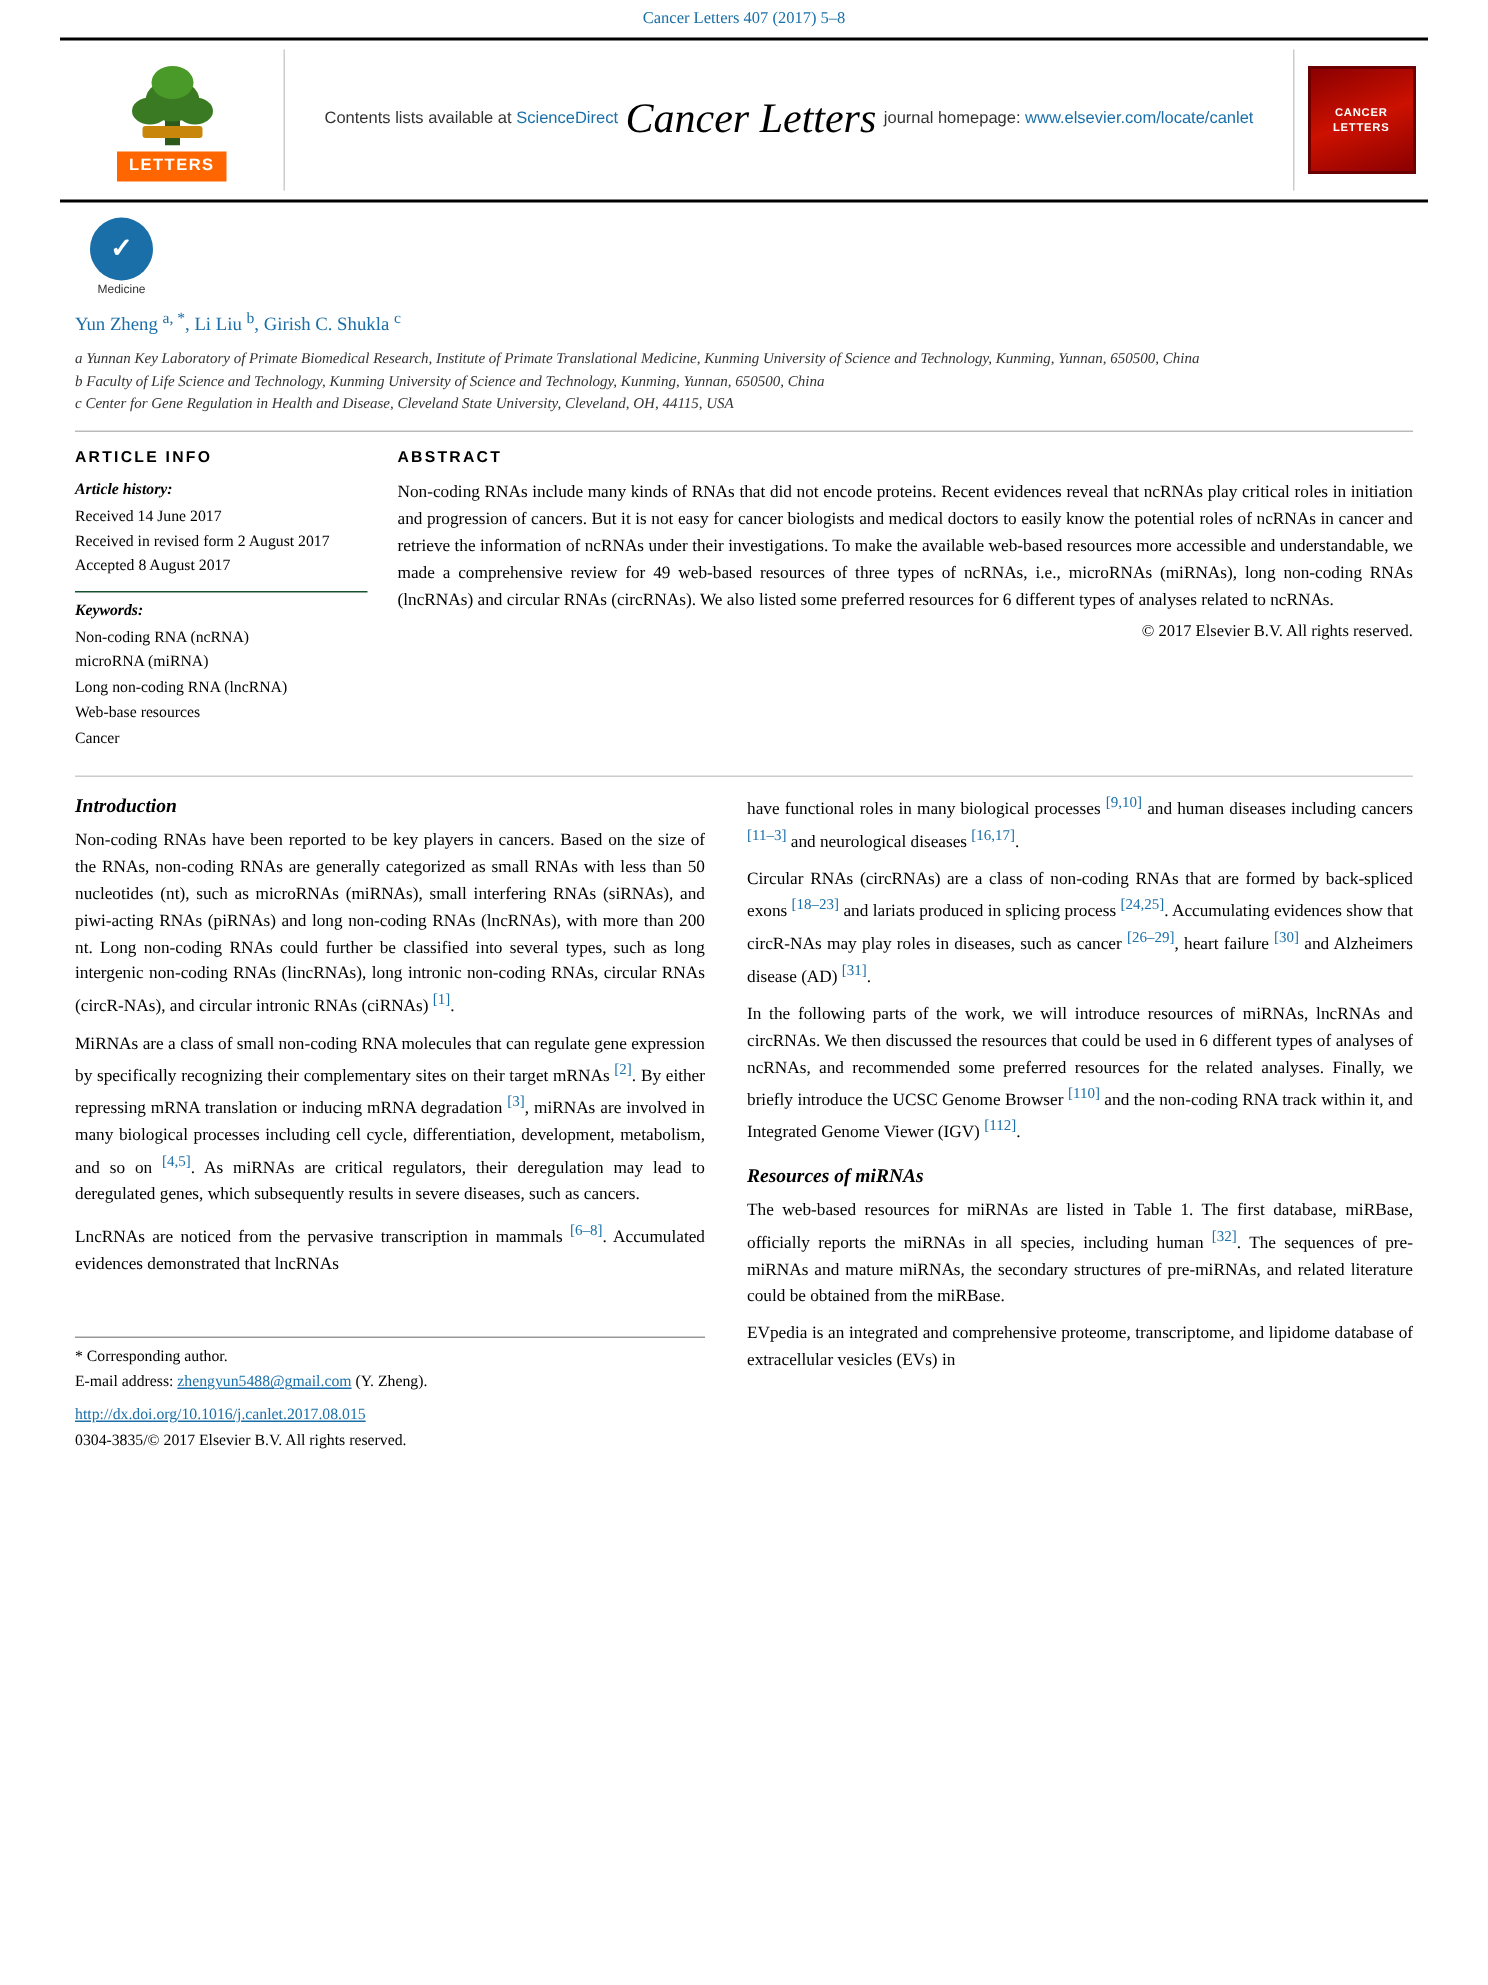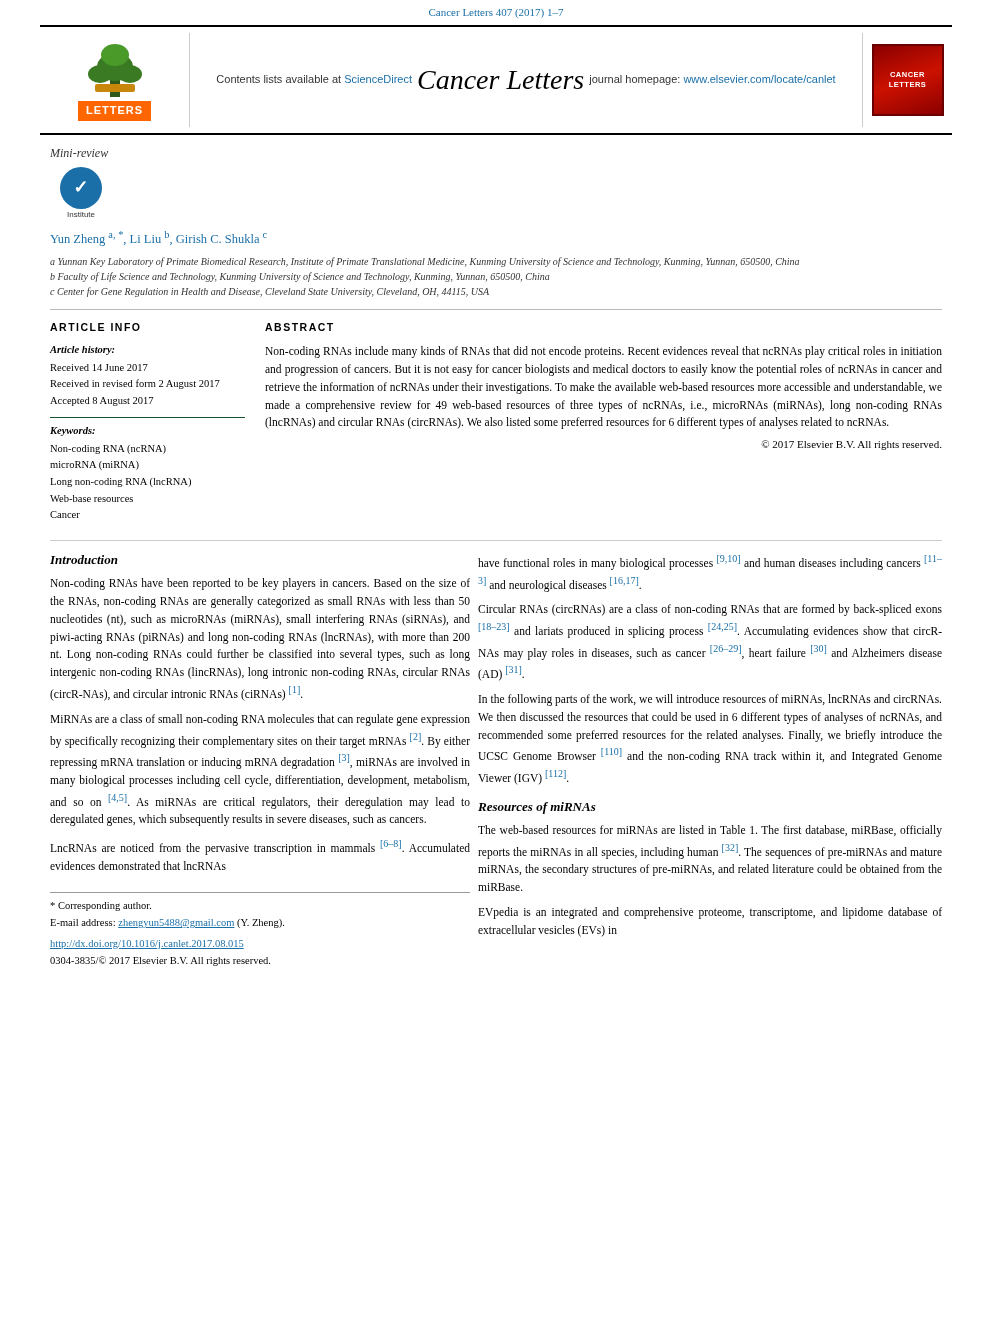--- a/index.html
+++ b/index.html
@@ -9,21 +9,21 @@
       color: #000;
       width: 992px;
       min-height: 1323px;
       font-size: 13px;
       line-height: 1.4;
     }
   </style>
 </head>
 <body>
 
-<div style="text-align:center; padding: 5px 0; font-size:11px; color:#1a6fa8;">Cancer Letters 407 (2017) 1–7</div>
+<div style="text-align:center; padding: 5px 0; font-size:11px; color:#1a6fa8;">Cancer Letters 407 (2017) 5–8</div>
 
 <div style="display:flex; align-items:stretch; border-top:2px solid #000; border-bottom:2px solid #000; margin:0 40px; padding:6px 0;">
 
   <div style="width:150px; display:flex; flex-direction:column; align-items:center; justify-content:center; border-right:1px solid #ccc; padding:6px 10px; gap:4px;">
     <svg width="90" height="58" viewBox="0 0 90 58">
 
       <rect x="40" y="40" width="10" height="18" fill="#2d5a1b"></rect>
       <ellipse cx="45" cy="28" rx="18" ry="14" fill="#3a7a22"></ellipse>
       <ellipse cx="30" cy="35" rx="12" ry="9" fill="#3a7a22"></ellipse>
       <ellipse cx="60" cy="35" rx="12" ry="9" fill="#3a7a22"></ellipse>
@@ -48,26 +48,25 @@
 
   <div style="width:90px; display:flex; align-items:center; justify-content:center; border-left:1px solid #ccc; padding:6px;">
     <div style="width:72px; height:72px; background:linear-gradient(160deg,#8B0000,#cc1100,#8B0000); border:2px solid #6B0000; display:flex; flex-direction:column; align-items:center; justify-content:center; color:white; font-size:7.5px; font-weight:bold; text-align:center; font-family:Arial,sans-serif; letter-spacing:0.5px;">
       <div>CANCER</div>
       <div>LETTERS</div>
     </div>
   </div>
 </div>
 
 <div style="padding:10px 50px 0;">
-  <div style="font-style:italic; font-size:12px; margin-bottom:5px; color:#333;">Mini-review</div>
 
   <div style="display:flex; align-items:flex-start; justify-content:space-between;">
     <div style="margin-left:10px; flex-shrink:0;">
       <div style="width:42px; height:42px; border-radius:50%; background:#1a6fa8; display:flex; align-items:center; justify-content:center; color:white; font-size:18px; font-weight:bold; cursor:pointer; font-family:Arial,sans-serif;">✓</div>
-      <div style="font-size:8px; text-align:center; font-family:Arial,sans-serif; color:#333;">Institute</div>
+      <div style="font-size:8px; text-align:center; font-family:Arial,sans-serif; color:#333;">Medicine</div>
     </div>
   </div>
 
   <div style="font-size:12.5px; margin:8px 0 6px; color:#1a6fa8;">
     <span>Yun Zheng</span> <sup>a, *</sup>, <span>Li Liu</span> <sup>b</sup>, <span>Girish C. Shukla</span> <sup>c</sup>
   </div>
 
   <div style="font-size:10px; margin-bottom:10px; line-height:1.5; font-style:italic; color:#333;">
     <p>a Yunnan Key Laboratory of Primate Biomedical Research, Institute of Primate Translational Medicine, Kunming University of Science and Technology, Kunming, Yunnan, 650500, China</p>
     <p>b Faculty of Life Science and Technology, Kunming University of Science and Technology, Kunming, Yunnan, 650500, China</p>
@@ -96,38 +95,38 @@
     <div style="flex:1;">
       <div style="font-size:10.5px; font-weight:bold; letter-spacing:1.5px; text-transform:uppercase; margin-bottom:8px; font-family:Arial,sans-serif;">ABSTRACT</div>
       <div style="font-size:11.5px; line-height:1.55; text-align:justify;">Non-coding RNAs include many kinds of RNAs that did not encode proteins. Recent evidences reveal that ncRNAs play critical roles in initiation and progression of cancers. But it is not easy for cancer biologists and medical doctors to easily know the potential roles of ncRNAs in cancer and retrieve the information of ncRNAs under their investigations. To make the available web-based resources more accessible and understandable, we made a comprehensive review for 49 web-based resources of three types of ncRNAs, i.e., microRNAs (miRNAs), long non-coding RNAs (lncRNAs) and circular RNAs (circRNAs). We also listed some preferred resources for 6 different types of analyses related to ncRNAs.</div>
       <div style="text-align:right; font-size:11px; margin-top:5px;">© 2017 Elsevier B.V. All rights reserved.</div>
     </div>
   </div>
 </div>
 
 <hr style="border:none; border-top:1px solid #ccc; margin:0 50px 10px;">
 
-<div style="display:flex; gap:8px; padding:0 50px;">
+<div style="display:flex; gap:28px; padding:0 50px;">
 
   <div style="width:420px; flex-shrink:0;">
     <div style="font-size:13px; font-weight:bold; font-style:italic; margin-bottom:6px;">Introduction</div>
 
     <div style="font-size:11.5px; line-height:1.55; text-align:justify; margin-bottom:7px;">
       Non-coding RNAs have been reported to be key players in cancers. Based on the size of the RNAs, non-coding RNAs are generally categorized as small RNAs with less than 50 nucleotides (nt), <span style="font-style:normal;">such</span> as microRNAs (miRNAs), small interfering RNAs (siRNAs), and piwi-acting RNAs (piRNAs) and long non-coding RNAs (lncRNAs), with more than 200 nt. Long non-coding RNAs could further be classified into several types, such as long intergenic non-coding RNAs (lincRNAs), long intronic non-coding RNAs, circular RNAs (circR-NAs), and circular intronic RNAs (ciRNAs) <span style="color:#1a6fa8; font-size:10px; vertical-align:super;">[1]</span>.
     </div>
 
     <div style="font-size:11.5px; line-height:1.55; text-align:justify; margin-bottom:7px;">
       MiRNAs are a class of small non-coding RNA molecules that can regulate gene expression by specifically recognizing their complementary sites on their target mRNAs <span style="color:#1a6fa8; font-size:10px; vertical-align:super;">[2]</span>. By either repressing mRNA translation or inducing mRNA degradation <span style="color:#1a6fa8; font-size:10px; vertical-align:super;">[3]</span>, miRNAs are involved in many biological processes including cell cycle, differentiation, development, metabolism, and so on <span style="color:#1a6fa8; font-size:10px; vertical-align:super;">[4,5]</span>. As miRNAs are critical regulators, their deregulation may lead to deregulated genes, which subsequently results in severe diseases, such as cancers.
     </div>
 
     <div style="font-size:11.5px; line-height:1.55; text-align:justify; margin-bottom:7px;">
       LncRNAs are noticed from the pervasive transcription in mammals <span style="color:#1a6fa8; font-size:10px; vertical-align:super;">[6–8]</span>. Accumulated evidences demonstrated that lncRNAs
     </div>
 
-    <div style="border-top:1px solid #999; margin-top:16px; padding-top:6px;">
+    <div style="border-top:1px solid #999; margin-top:38px; padding-top:6px;">
       <div style="font-size:10.5px; margin-bottom:3px;">* Corresponding author.</div>
       <div style="font-size:10.5px; margin-bottom:3px;">
         <span>E-mail address: </span>
         <a href="#" style="color:#1a6fa8; font-size:10.5px;">zhengyun5488@gmail.com</a>
         <span> (Y. Zheng).</span>
       </div>
       <div style="margin-bottom:2px;">
         <a href="#" style="color:#1a6fa8; font-size:10.5px;">http://dx.doi.org/10.1016/j.canlet.2017.08.015</a>
       </div>
       <div style="font-size:10.5px;">0304-3835/© 2017 Elsevier B.V. All rights reserved.</div>

